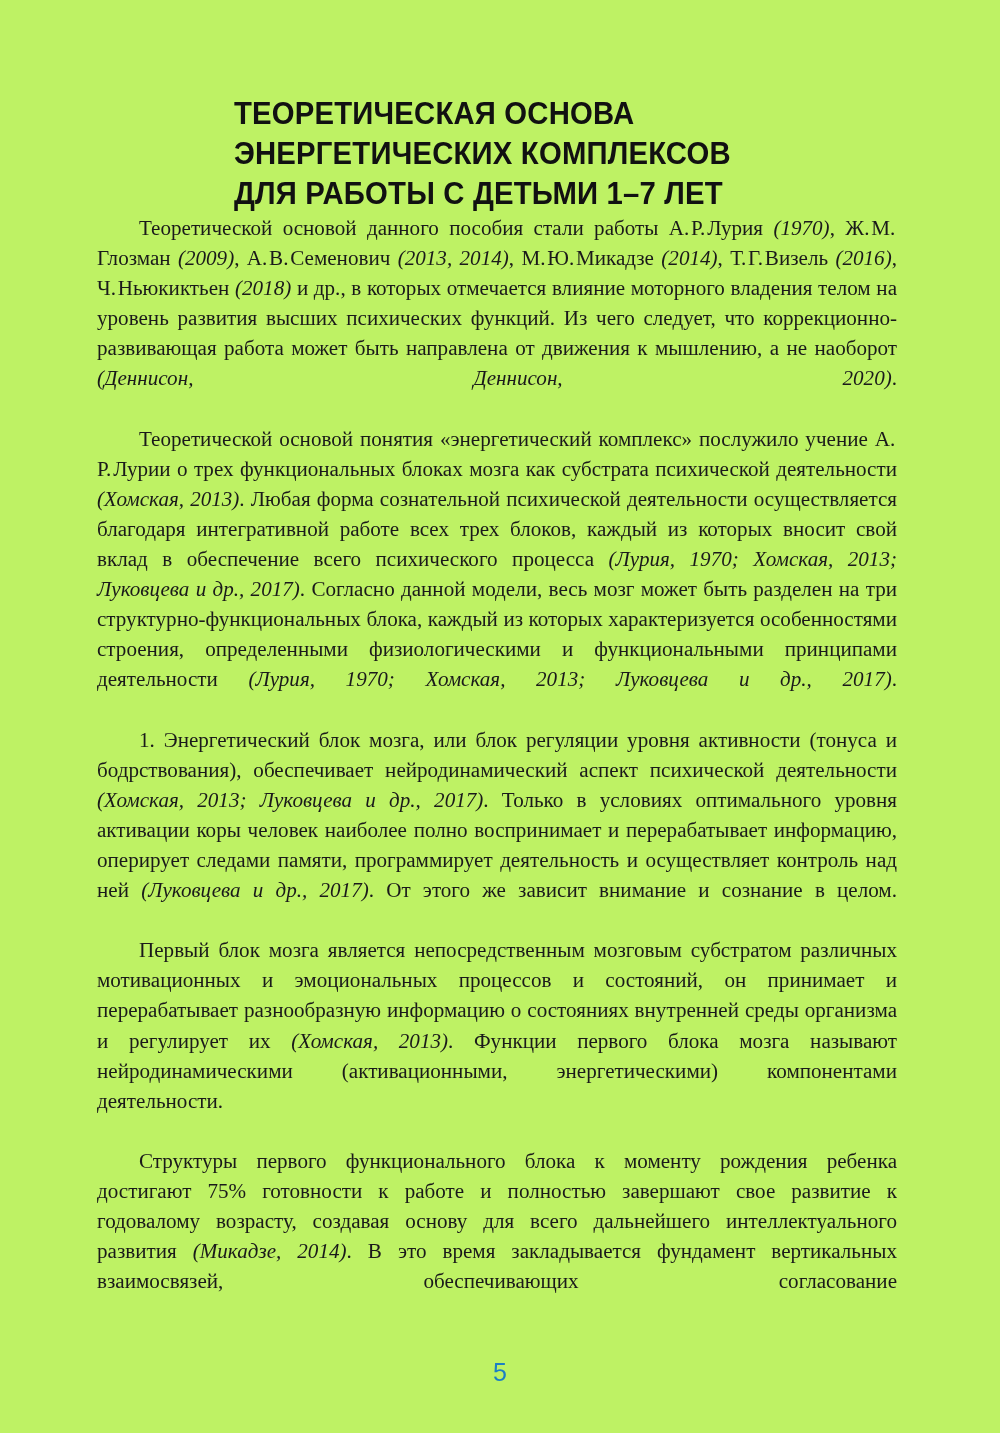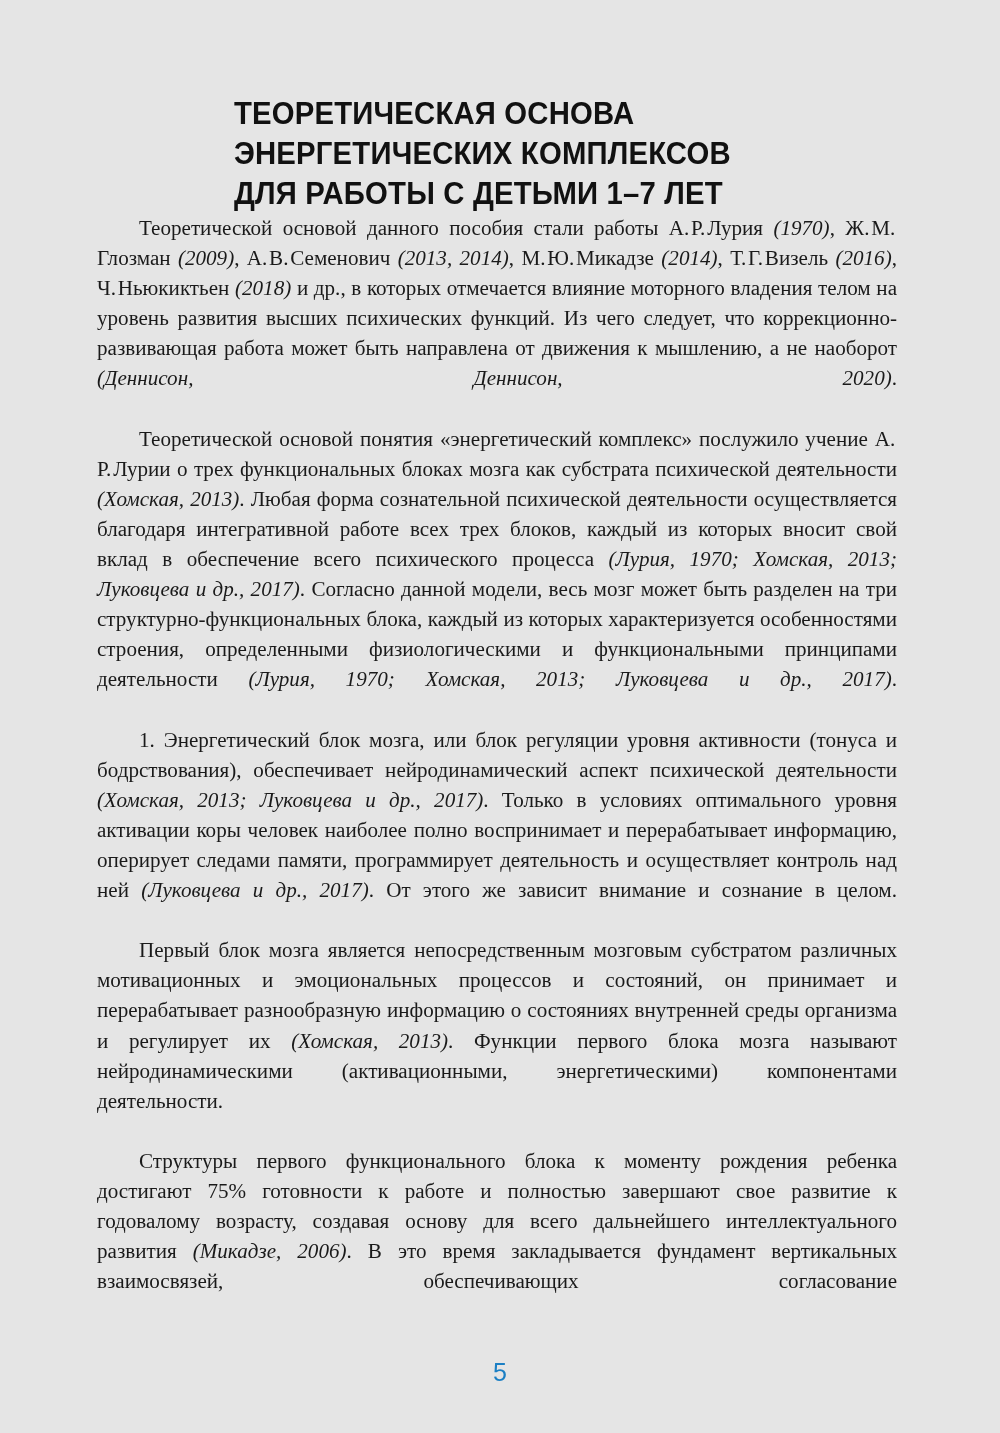--- a/index.html
+++ b/index.html
@@ -14,21 +14,21 @@
     position: relative;
     overflow: hidden;
     font-family: "Liberation Serif", "DejaVu Serif", serif;
     color: #1a1a1a;
     -webkit-font-smoothing: antialiased;
   }
 
   .page {
     position: absolute;
     inset: 0;
-    background: #e5e5e5;
+    background: #bef264;
   }
 
   
   .title-block {
     position: absolute;
     left: 234px;
     top: 72px;
     width: 640px;
     font-family: "Liberation Sans", "DejaVu Sans", sans-serif;
     font-weight: bold;
@@ -103,18 +103,18 @@
     <span class="tline">ТЕОРЕТИЧЕСКАЯ ОСНОВА</span>
     <span class="tline">ЭНЕРГЕТИЧЕСКИХ КОМПЛЕКСОВ</span>
     <span class="tline">ДЛЯ РАБОТЫ С ДЕТЬМИ 1–7 ЛЕТ</span>
   </h1>
 
   <div class="body-col">
     <p>Теоретической основой данного пособия стали работы А. Р. Лурия <i>(1970)</i>, Ж. М. Глозман <i>(2009)</i>, А. В. Семенович <i>(2013, 2014)</i>, М. Ю. Микадзе <i>(2014)</i>, Т. Г. Визель <i>(2016)</i>, Ч. Ньюкиктьен <i>(2018)</i> и др., в которых отмечается влияние моторного владения телом на уровень развития высших психических функций. Из чего следует, что коррекционно-развивающая работа может быть направлена от движения к мышлению, а не наоборот <i>(Деннисон, Деннисон, 2020)</i>.</p>
     <p>Теоретической основой понятия «энергетический комплекс» послужило учение А. Р. Лурии о трех функциональных блоках мозга как субстрата психической деятельности <i>(Хомская, 2013)</i>. Любая форма сознательной психической деятельности осуществляется благодаря интегративной работе всех трех блоков, каждый из которых вносит свой вклад в обеспечение всего психического процесса <i>(Лурия, 1970; Хомская, 2013; Луковцева и др., 2017)</i>. Согласно данной модели, весь мозг может быть разделен на три структурно-функциональных блока, каждый из которых характеризуется особенностями строения, определенными физиологическими и функциональными принципами деятельности <i>(Лурия, 1970; Хомская, 2013; Луковцева и др., 2017)</i>.</p>
     <p><b>1. Энергетический блок мозга,</b> или блок регуляции уровня активности (тонуса и бодрствования), обеспечивает нейродинамический аспект психической деятельности <i>(Хомская, 2013; Луковцева и др., 2017)</i>. Только в условиях оптимального уровня активации коры человек наиболее полно воспринимает и перерабатывает информацию, оперирует следами памяти, программирует деятельность и осуществляет контроль над ней <i>(Луковцева и др., 2017)</i>. От этого же зависит внимание и сознание в целом.</p>
     <p>Первый блок мозга является непосредственным мозговым субстратом различных мотивационных и эмоциональных процессов и состояний, он принимает и перерабатывает разнообразную информацию о состояниях внутренней среды организма и регулирует их <i>(Хомская, 2013)</i>. Функции первого блока мозга называют нейродинамическими (активационными, энергетическими) компонентами деятельности.</p>
-    <p>Структуры первого функционального блока к моменту рождения ребенка достигают 75% готовности к работе и полностью завершают свое развитие к годовалому возрасту, создавая основу для всего дальнейшего интеллектуального развития <i>(Микадзе, 2006)</i>. В это время закладывается фундамент вертикальных взаимосвязей, обеспечивающих согласование</p>
+    <p>Структуры первого функционального блока к моменту рождения ребенка достигают 75% готовности к работе и полностью завершают свое развитие к годовалому возрасту, создавая основу для всего дальнейшего интеллектуального развития <i>(Микадзе, 2014)</i>. В это время закладывается фундамент вертикальных взаимосвязей, обеспечивающих согласование</p>
   </div>
 
   <div class="folio" style="color: rgb(27, 127, 196);">5</div>
 
 </div>
 
 </body></html>

